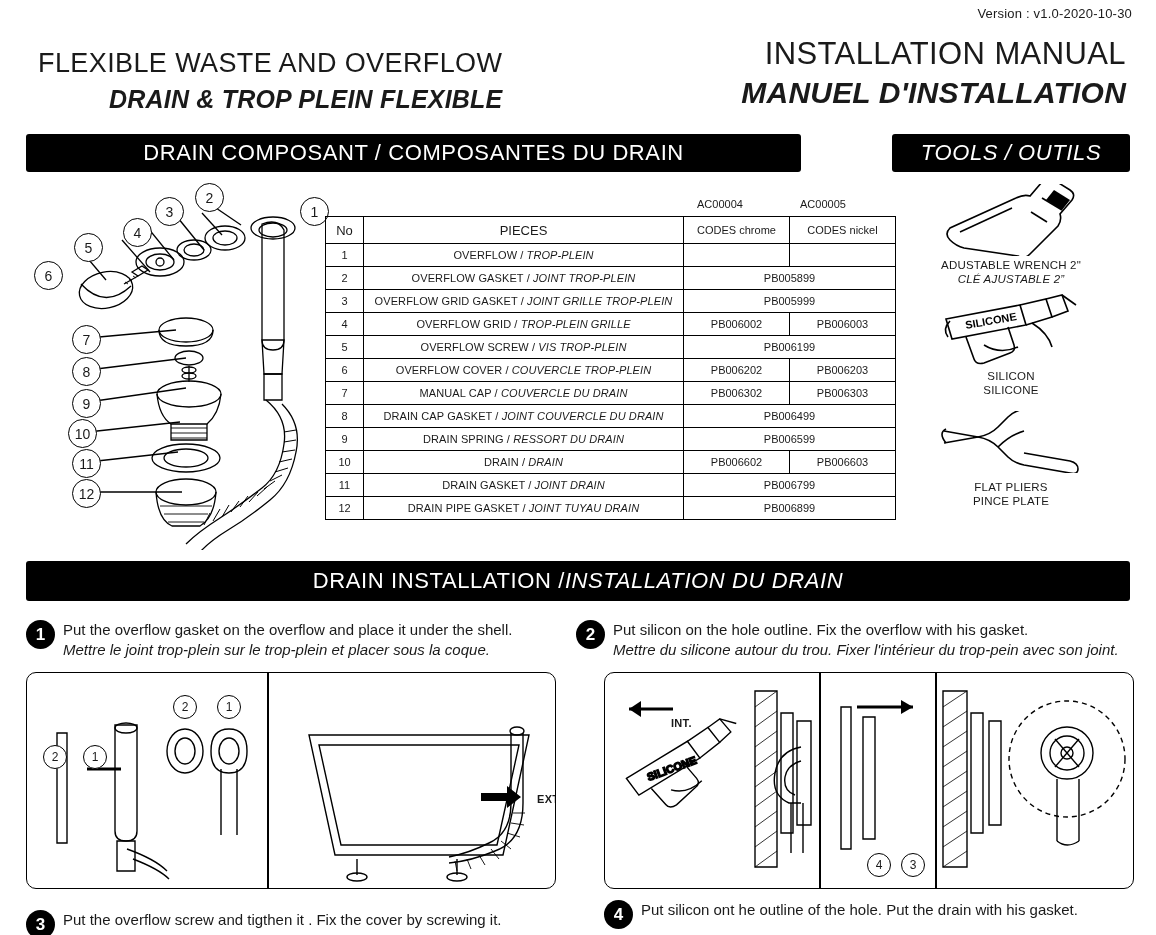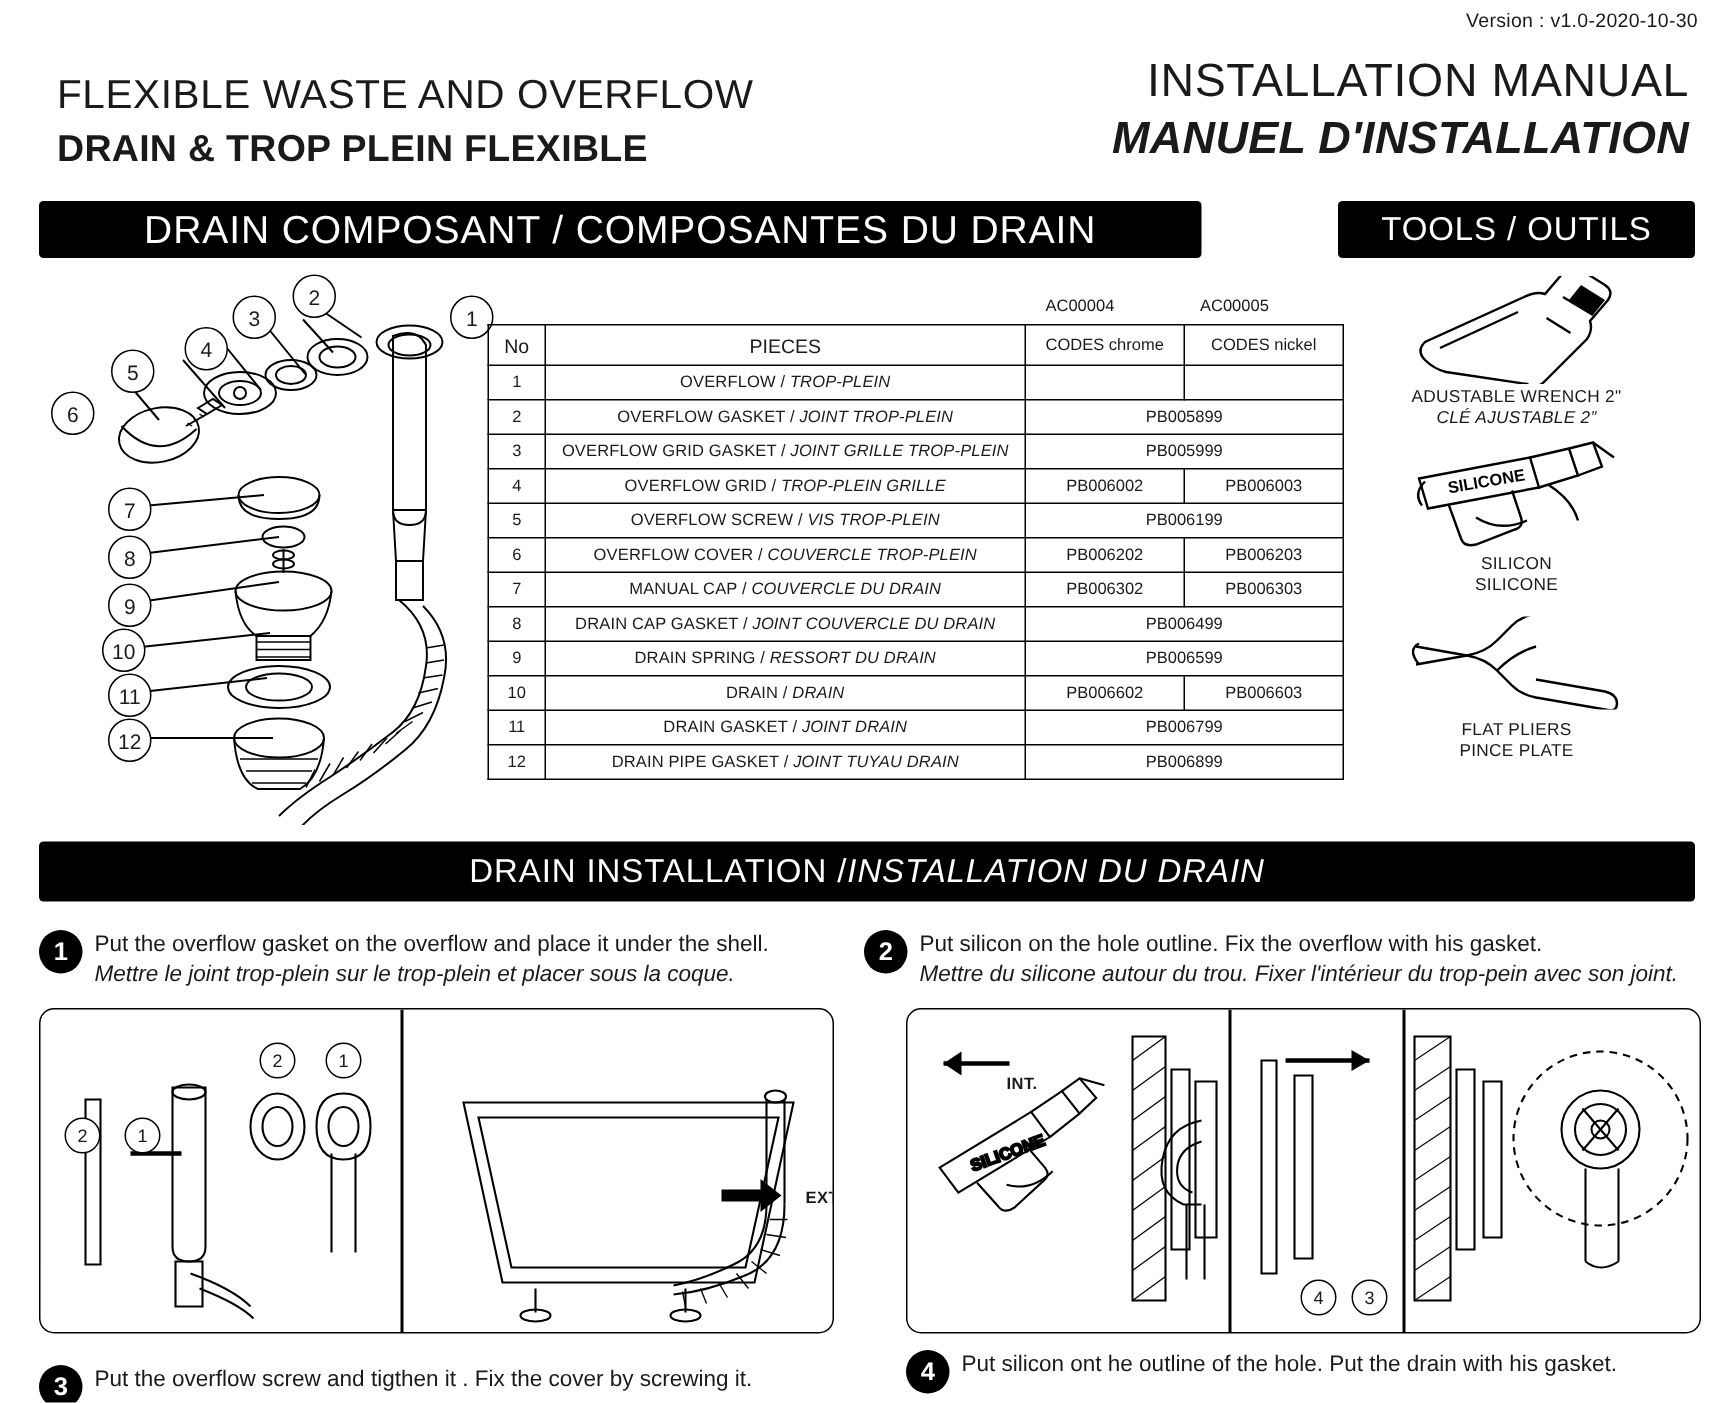--- a/index.html
+++ b/index.html
@@ -29,23 +29,25 @@
     top: 48px;
     left: 38px;
   }
   .title-left .l1 {
     font-size: 27px;
     letter-spacing: 0.4px;
     font-weight: 400;
   }
   .title-left .l2 {
     font-size: 25px;
+    font-style: italic;
     font-weight: 700;
     margin-top: 6px;
     letter-spacing: 0.2px;
+    text-align: right;
   }
   .title-right {
     position: absolute;
     top: 36px;
     right: 30px;
     text-align: right;
   }
   .title-right .l1 {
     font-size: 31px;
     letter-spacing: 0.4px;
@@ -67,30 +69,31 @@
     display: flex;
     align-items: center;
     justify-content: center;
     border-radius: 3px;
   }
   #bar-components {
     left: 26px;
     top: 134px;
     width: 775px;
     height: 38px;
-    font-size: 26px;
+    font-size: 22px;
     letter-spacing: 0.6px;
   }
   #bar-tools {
     left: 892px;
     top: 134px;
     width: 238px;
     height: 38px;
     font-size: 22px;
     letter-spacing: 0.6px;
+    font-style: italic;
   }
   #bar-install {
     left: 26px;
     top: 561px;
     width: 1104px;
     height: 40px;
     font-size: 22px;
     letter-spacing: 0.6px;
   }
   #bar-install .ital {

